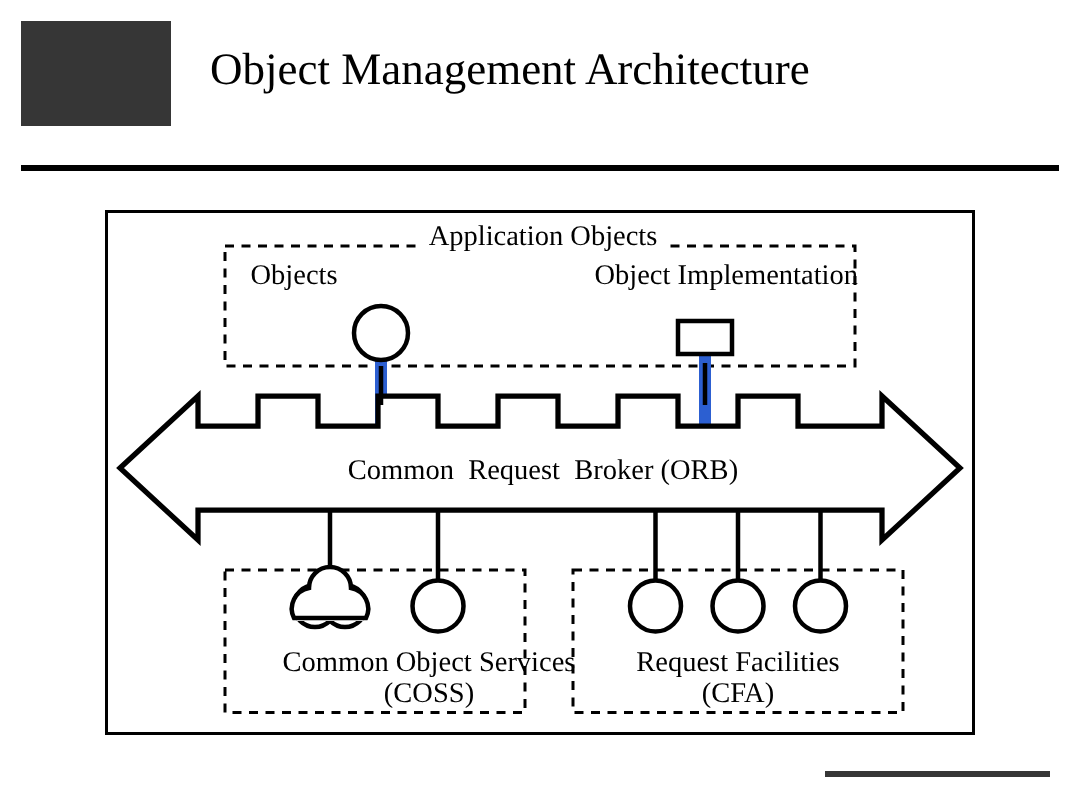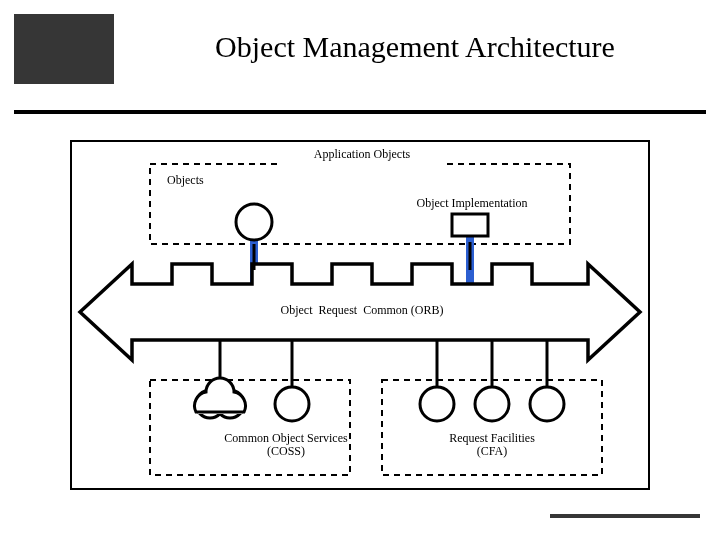--- a/index.html
+++ b/index.html
@@ -43,36 +43,36 @@
     width: 150px;
     height: 4px;
     background: #363636;
   }
   .title {
     position: absolute;
     top: 30px;
     left: 140px;
     right: 30px;
     font-size: 30px;
-    text-align: center;
+    text-align: left;
     font-family: Liberation Serif, serif;
   }
   
   .diagram-frame {
     position: absolute;
     top: 140px;
     left: 70px;
     width: 580px;
     height: 350px;
     border: 2px solid #000;
     box-sizing: border-box;
   }
   .label {
     position: absolute;
-    font-size: 12px;
+    font-size: 19px;
     text-align: center;
     line-height: 1.1;
     white-space: pre;
   }
   svg.diagram-svg {
     position: absolute;
     top: 0;
     left: 0;
   }
 </style>
@@ -144,23 +144,23 @@
       <circle cx="420" cy="262" r="17" fill="#fff" stroke="#000" stroke-width="3"></circle>
 
       <line x1="475" y1="198" x2="475" y2="250" stroke="#000" stroke-width="3"></line>
       <circle cx="475" cy="262" r="17" fill="#fff" stroke="#000" stroke-width="3"></circle>
     </svg>
 
     <div class="label" style="left:210px; top:6px; width:160px;">Application Objects</div>
 
     <div class="label" style="left:95px; top:32px; width:80px; text-align:left;">Objects</div>
 
-    <div class="label" style="left:300px; top:32px; width:200px; text-align:center;margin-top:23px;">Object Implementation</div>
+    <div class="label" style="left:300px; top:32px; width:200px; text-align:right;">Object Implementation</div>
 
-    <div class="label" style="left:155px; top:162px; width:270px;">Object  Request  Common (ORB)</div>
+    <div class="label" style="left:155px; top:162px; width:270px;">Common  Request  Broker (ORB)</div>
 
     <div class="label" style="left:78px; top:290px; width:200px;margin-left:36px;">Common Object Services
 (COSS)</div>
 
     <div class="label" style="left:310px; top:290px; width:220px;">Request Facilities
 (CFA)</div>
   </div>
 
   <div class="bottom-rule"></div>
 </div>

